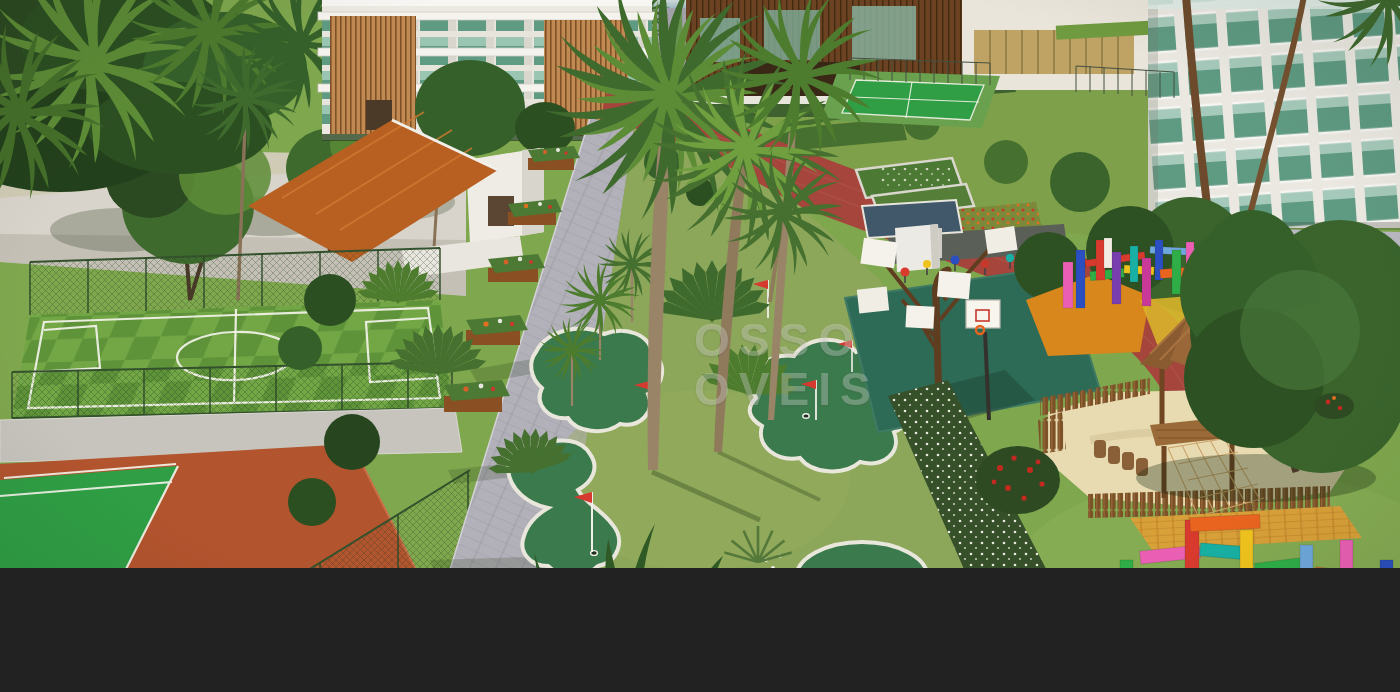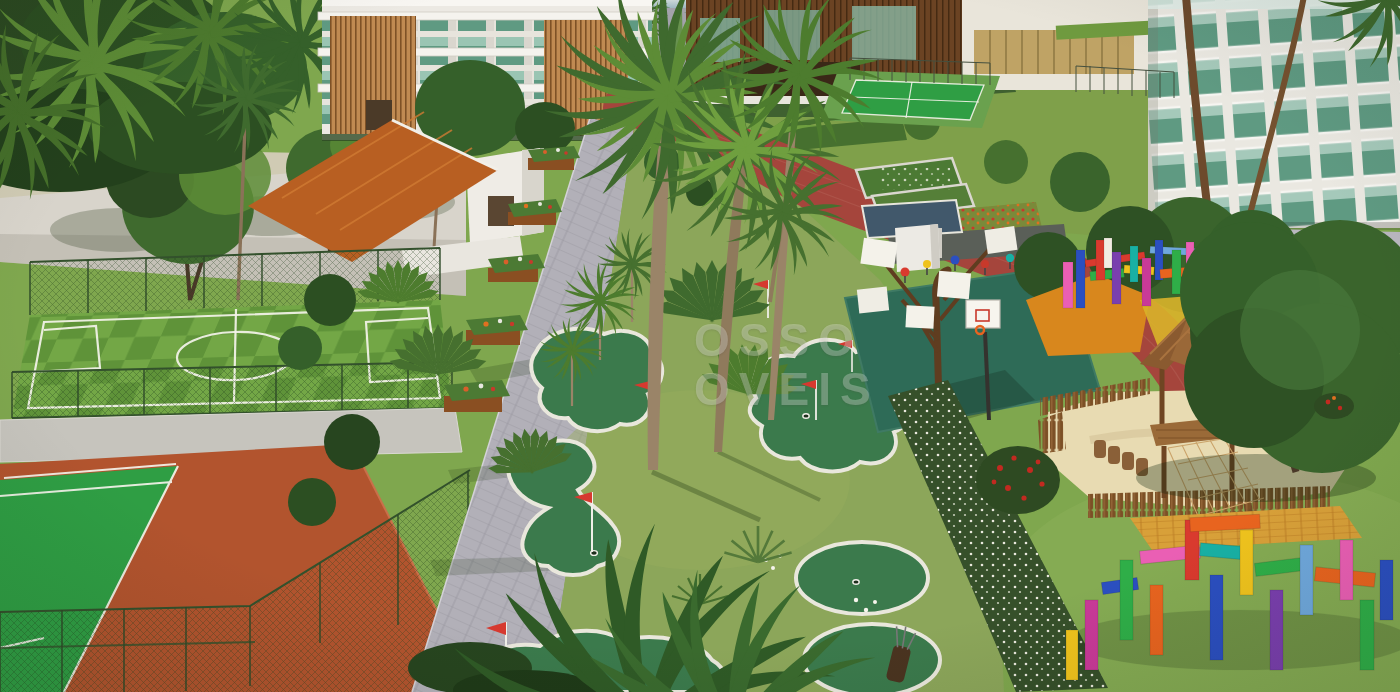--- a/index.html
+++ b/index.html
@@ -8,21 +8,21 @@
     --c-fieldLight:#73a746; --c-fieldDark:#5f9339; --c-clay:#b2542e; --c-courtGreen:#2f9e44;
     --c-pavement:#b2b0b8; --c-apron:#c6c4bd; --c-track:#a5453c; --c-basket:#2e6b57;
     --c-sand:#e8dbb2; --c-wood:#7c5026; --c-woodDark:#5e3a1c; --c-white:#efece6;
     --c-glass:#5f9a82; --c-canopyDark:#2c4a22; --c-canopy:#3f6a2e; --c-canopyLight:#5d8c36;
     --c-palmGreen:#4d7c2e; --c-ocean:#9db6c0; --c-flagRed:#d6392f; --c-roofOrange:#b85f22;
     --c-rubberOrange:#d8871d; --c-rubberYellow:#d9b32a; --c-hedge:#36502a;
     --c-blockPink:#ea5fb4; --c-blockMagenta:#c93a98; --c-blockBlue:#2b4fc0; --c-blockLightBlue:#6fa8dc;
     --c-blockGreen:#2fae48; --c-blockTeal:#18b0a4; --c-blockYellow:#efc31d; --c-blockOrange:#e8641f;
     --c-blockRed:#d93a2e; --c-blockPurple:#7a3fae; --c-blockWhite:#f2ece2;
   }
-  .stage{position:relative;width:1400px;height:692px;overflow:hidden;font-family:"Liberation Sans",sans-serif;}
+  .stage{position:relative;width:1400px;height:568px;overflow:hidden;font-family:"Liberation Sans",sans-serif;}
   .stage svg{display:block;}
   .wl{fill:none;stroke:#f4f3ea;stroke-opacity:.92;stroke-width:2.2;}
   .pg{fill:var(--c-puttingGreen);stroke:var(--c-greenBorder);stroke-width:4;}
   .post{stroke:#2e4a28;stroke-width:1.4;}
   .rail{stroke:#33512c;stroke-width:2;fill:none;}
   .bkP{fill:var(--c-blockPink)} .bkM{fill:var(--c-blockMagenta)} .bkB{fill:var(--c-blockBlue)}
   .bkLB{fill:var(--c-blockLightBlue)} .bkG{fill:var(--c-blockGreen)} .bkT{fill:var(--c-blockTeal)}
   .bkY{fill:var(--c-blockYellow)} .bkO{fill:var(--c-blockOrange)} .bkR{fill:var(--c-blockRed)}
   .bkPu{fill:var(--c-blockPurple)} .bkW{fill:var(--c-blockWhite)}
   .wm{position:absolute;left:694px;top:316px;color:rgba(255,255,255,.27);

